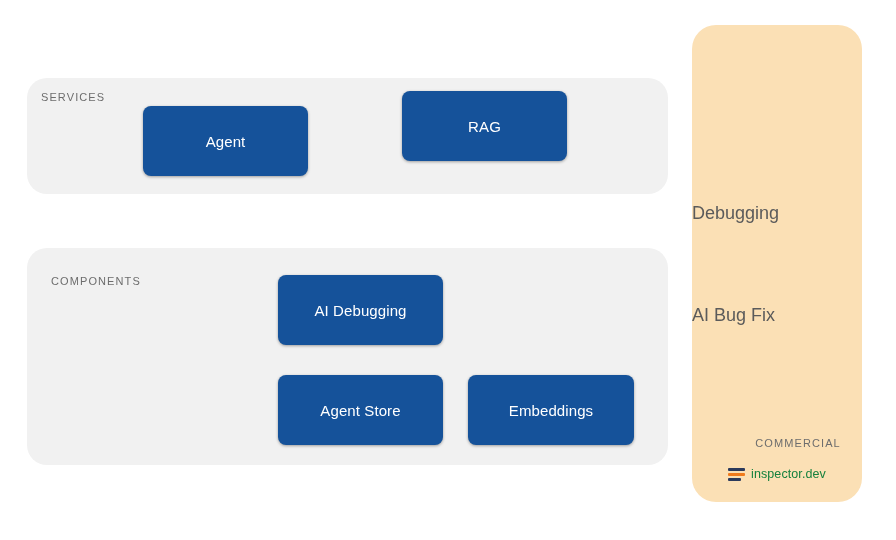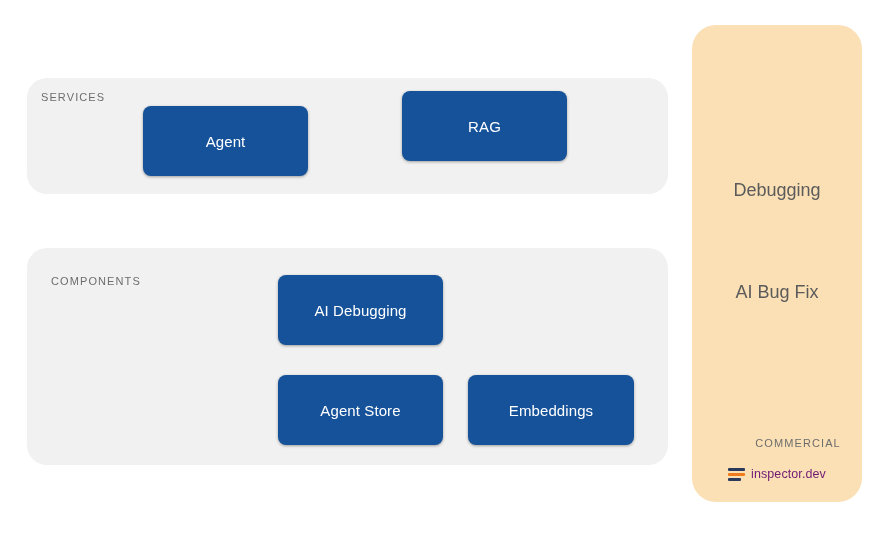--- a/index.html
+++ b/index.html
@@ -56,25 +56,25 @@
   
   .side-panel {
     position: absolute;
     background: #fbe0b5;
     border-radius: 24px;
     overflow: hidden;
   }
   .side-feature {
     position: absolute;
     width: 100%;
-    text-align: center;
     font-size: 18px;
     color: #5b5b5b;
     font-family: "Liberation Sans", sans-serif;
     white-space: nowrap;
+    margin-top: 23px;
   }
   .side-section-label {
     position: absolute;
     width: 100%;
     text-align: center;
     font-size: 11px;
     letter-spacing: 1.1px;
     color: #6d6d6d;
     font-family: "Liberation Sans", sans-serif;
     white-space: nowrap;
@@ -97,21 +97,21 @@
   .brand-mark span {
     display: block;
     height: 3px;
     border-radius: 1px;
   }
   .bar-navy { background: #2b3a5c; }
   .bar-orange { background: #f07b1d; }
   .bar-navy-short { background: #2b3a5c; }
   .brand-name {
     font-size: 12.5px;
-    color: #701a75;
+    color: #15803d;
     font-family: "Liberation Sans", sans-serif;
     letter-spacing: 0.1px;
     white-space: nowrap;
   }
 </style>
 </head>
 <body>
 
 <div class="canvas">
 

